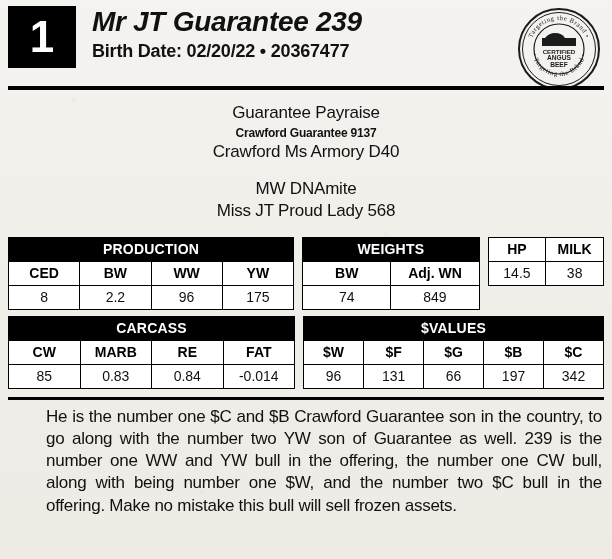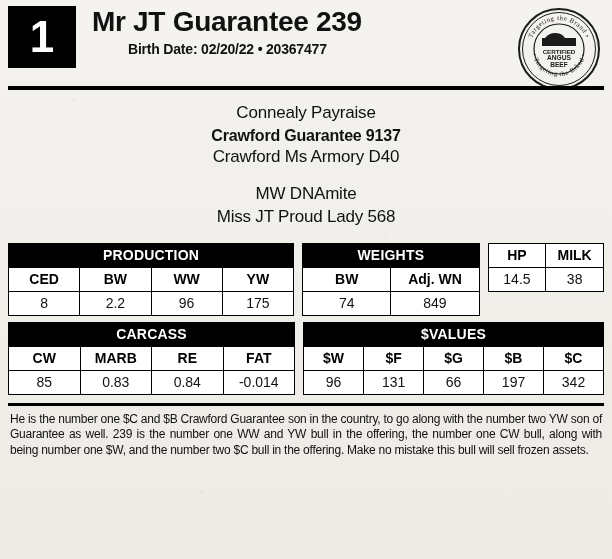--- a/index.html
+++ b/index.html
@@ -43,28 +43,28 @@
     position: absolute;
     left: 92px; top: 6px;
     right: 120px;
   }
   .animal-name {
     font-size: 28px;
     font-weight: bold;
     letter-spacing: -0.3px;
     line-height: 1.12;
     white-space: nowrap;
+    font-style: italic;
   }
   .birth-line {
     margin-top: 4px;
-    font-size: 14px;
+    font-size: 18px;
     font-weight: bold;
     letter-spacing: -0.2px;
     white-space: nowrap;
-    margin-left: 36px;
   }
   .header-rule {
     position: absolute;
     left: 8px; right: 8px;
     top: 86px;
     height: 4px;
     background: #000;
   }
 
   
@@ -76,21 +76,21 @@
   .cab-logo svg { display: block; }
 
   
   .pedigree {
     margin-top: 10px;
     text-align: center;
     padding: 0 10px;
   }
   .ped-group { margin-bottom: 14px; }
   .ped-line { font-size: 17px; line-height: 1.34; letter-spacing: -0.2px; }
-  .ped-line.bold { font-weight: bold; font-size: 16px; }
+  .ped-line.bold { font-weight: bold; font-size: 12px; }
 
   
   .tables { padding: 0 8px; }
   .table-row {
     display: flex;
     gap: 8px;
     margin-bottom: 6px;
   }
   table.epd {
     border-collapse: collapse;
@@ -129,24 +129,25 @@
   .blk-values { width: 304px; }
 
   
   .desc-rule {
     margin: 8px 8px 6px;
     height: 3px;
     background: #000;
   }
   .description {
     padding: 0 10px;
-    font-size: 12px;
+    font-size: 17px;
     line-height: 1.30;
     letter-spacing: -0.25px;
     text-align: justify;
+    margin-left: 36px;
   }
   .description p { margin: 0; }
 </style>
 </head>
 <body>
 
 <div id="page">
 
   <div class="header">
     <div class="lot-box">1</div>
@@ -178,21 +179,21 @@
         <text x="41" y="59" text-anchor="middle" font-family="Liberation Sans, sans-serif" font-size="6.6" font-weight="bold" fill="#1b1b1b">BEEF</text>
         <text x="56" y="59" font-family="Liberation Sans, sans-serif" font-size="4" fill="#1b1b1b">®</text>
       </svg>
     </div>
 
     <div class="header-rule"></div>
   </div>
 
   <div class="pedigree">
     <div class="ped-group">
-      <div class="ped-line">Connealy Payraise</div>
+      <div class="ped-line">Guarantee Payraise</div>
       <div class="ped-line bold">Crawford Guarantee 9137</div>
       <div class="ped-line">Crawford Ms Armory D40</div>
     </div>
     <div class="ped-group">
       <div class="ped-line">MW DNAmite</div>
       <div class="ped-line">Miss JT Proud Lady 568</div>
     </div>
   </div>
 
   <div class="tables">

